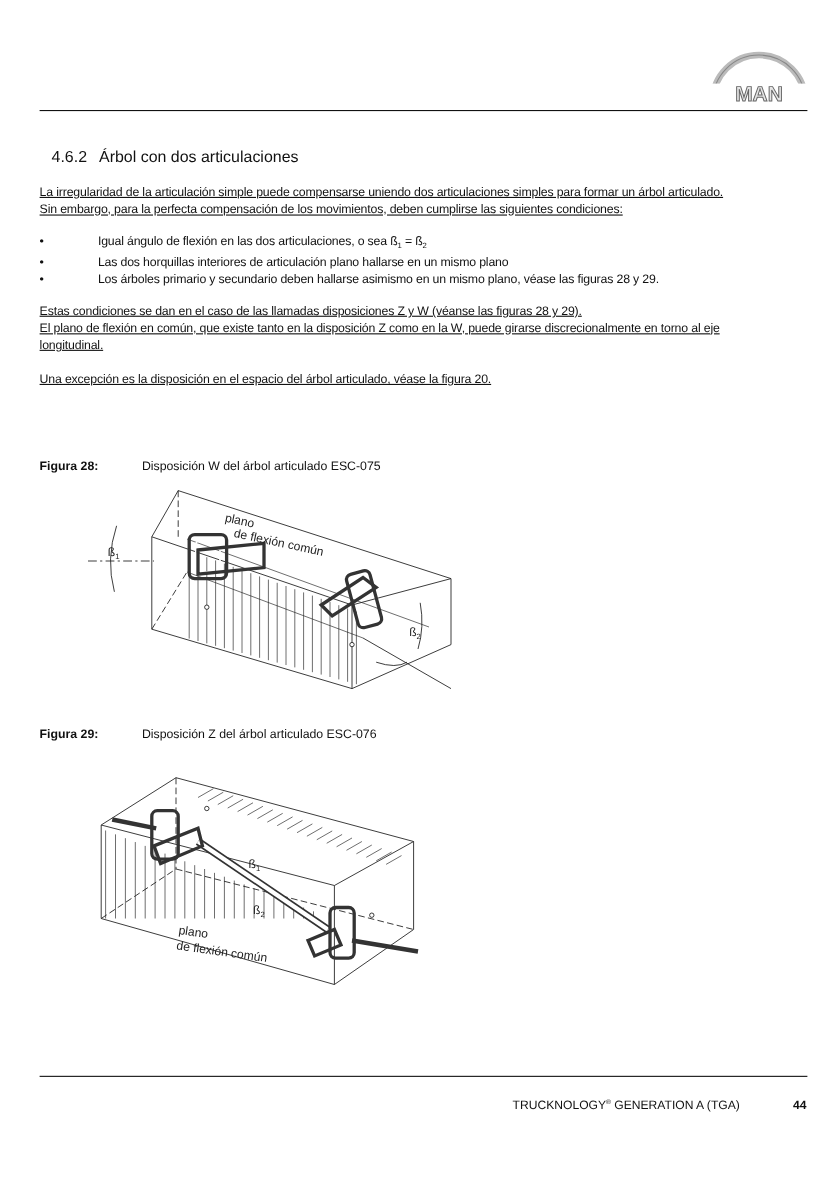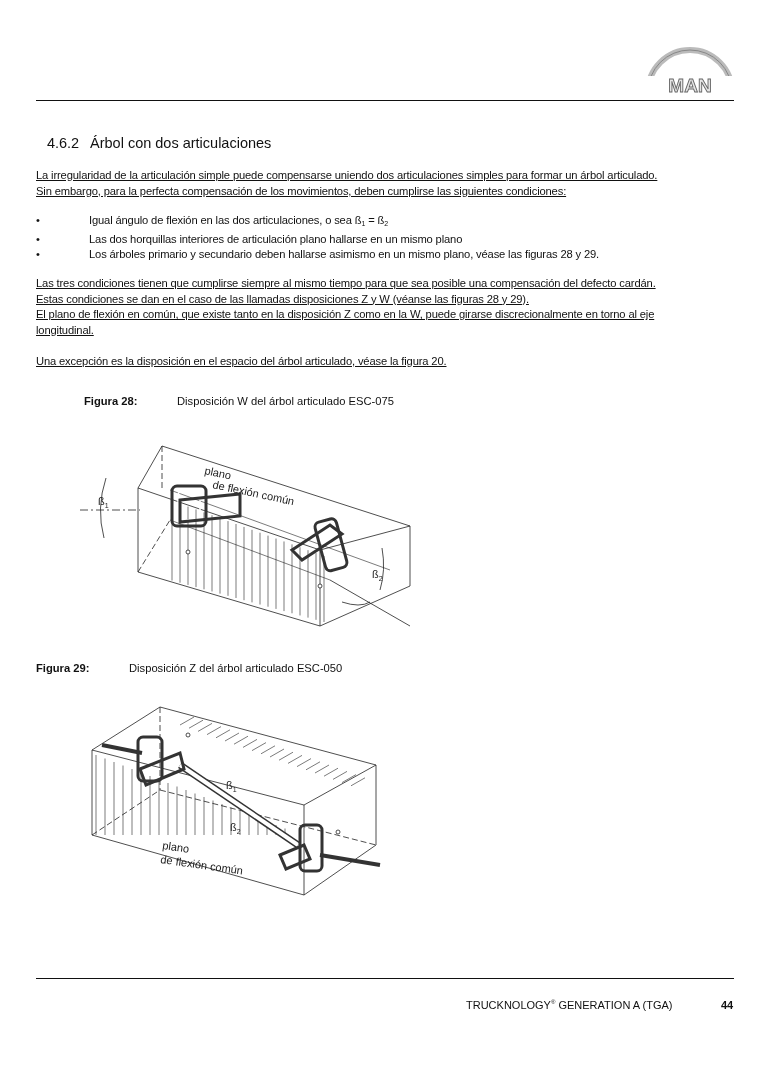--- a/index.html
+++ b/index.html
@@ -53,29 +53,28 @@
     <span class="dot">•</span>
     <span>Las dos horquillas interiores de articulación plano hallarse en un mismo plano</span>
   </div>
   <div class="bullet">
     <span class="dot">•</span>
     <span>Los árboles primario y secundario deben hallarse asimismo en un mismo plano, véase las figuras 28 y 29.</span>
   </div>
 </div>
 
 <div class="abs para" style="top:276px;">
-  <div>Las tres condiciones tienen que cumplirse siempre al mismo tiempo para que sea posible una compensación del defecto cardán.</div>
   <div>Estas condiciones se dan en el caso de las llamadas disposiciones Z y W (véanse las figuras 28 y 29).</div>
   <div>El plano de flexión en común, que existe tanto en la disposición Z como en la W, puede girarse discrecionalmente en torno al eje</div>
   <div>longitudinal.</div>
   <div style="height:15.5px"></div>
   <div>Una excepción es la disposición en el espacio del árbol articulado, véase la figura 20.</div>
 </div>
 
-<div class="abs fig-cap" style="top:395px;margin-left:48px;">
+<div class="abs fig-cap" style="top:418px;">
   <span class="lbl">Figura 28:</span><span>Disposición W del árbol articulado ESC-075</span>
 </div>
 
 <svg class="abs" style="left:80px; top:430px;" width="340" height="200" viewBox="0 0 340 200" fill="none" stroke="#222" stroke-width="0.8">
 
   <polygon points="58,58 82,16 330,96 330,156 240,196 58,142"></polygon>
   <line x1="82" y1="16" x2="82" y2="60" stroke-dasharray="6,3"></line>
   <line x1="58" y1="58" x2="240" y2="120"></line>
   <line x1="240" y1="120" x2="330" y2="96"></line>
   <line x1="240" y1="120" x2="240" y2="196"></line>
@@ -123,21 +122,21 @@
   <circle cx="108" cy="122" r="2" fill="#fff"></circle>
   <circle cx="240" cy="156" r="2" fill="#fff"></circle>
 
   <text x="124" y="44" font-size="11" fill="#222" stroke="none" transform="rotate(12 124 44)">plano</text>
   <text x="132" y="58" font-size="11" fill="#222" stroke="none" transform="rotate(12 132 58)">de flexión común</text>
   <text x="18" y="75" font-size="11" fill="#222" stroke="none"><tspan>ß</tspan><tspan font-size="7" dy="3">1</tspan></text>
   <text x="292" y="148" font-size="11" fill="#222" stroke="none"><tspan>ß</tspan><tspan font-size="7" dy="3">2</tspan></text>
 </svg>
 
 <div class="abs fig-cap" style="top:662px;">
-  <span class="lbl">Figura 29:</span><span>Disposición Z del árbol articulado ESC-050</span>
+  <span class="lbl">Figura 29:</span><span>Disposición Z del árbol articulado ESC-076</span>
 </div>
 
 <svg class="abs" style="left:80px; top:695px;" width="310" height="215" viewBox="0 0 310 215" fill="none" stroke="#222" stroke-width="0.8">
   <polygon points="12,55 80,12 296,70 296,150 224,200 12,140"></polygon>
   <line x1="12" y1="55" x2="224" y2="110"></line>
   <line x1="224" y1="110" x2="296" y2="70"></line>
   <line x1="224" y1="110" x2="224" y2="200"></line>
   <line x1="80" y1="12" x2="80" y2="95" stroke-dasharray="6,3"></line>
   <line x1="12" y1="140" x2="80" y2="95" stroke-dasharray="6,3"></line>
   <line x1="80" y1="95" x2="296" y2="150" stroke-dasharray="6,3"></line>

